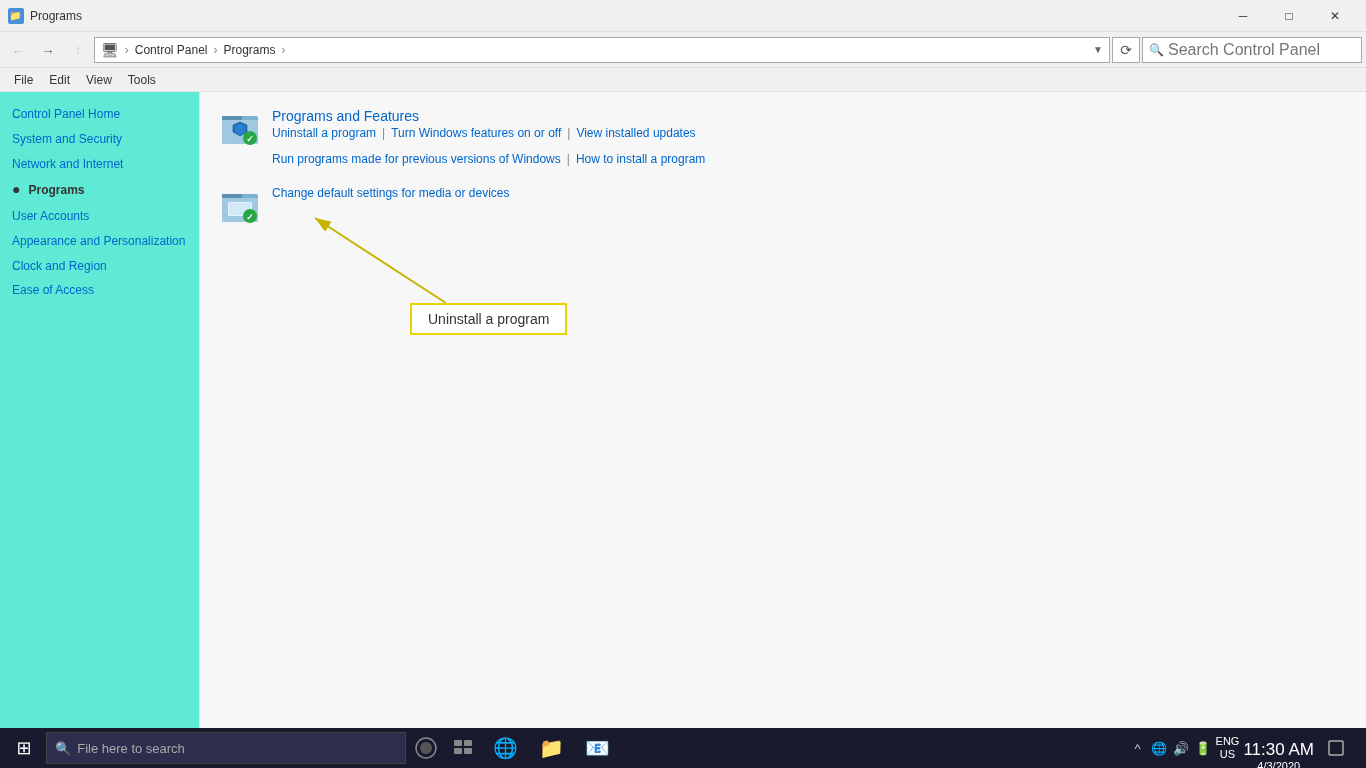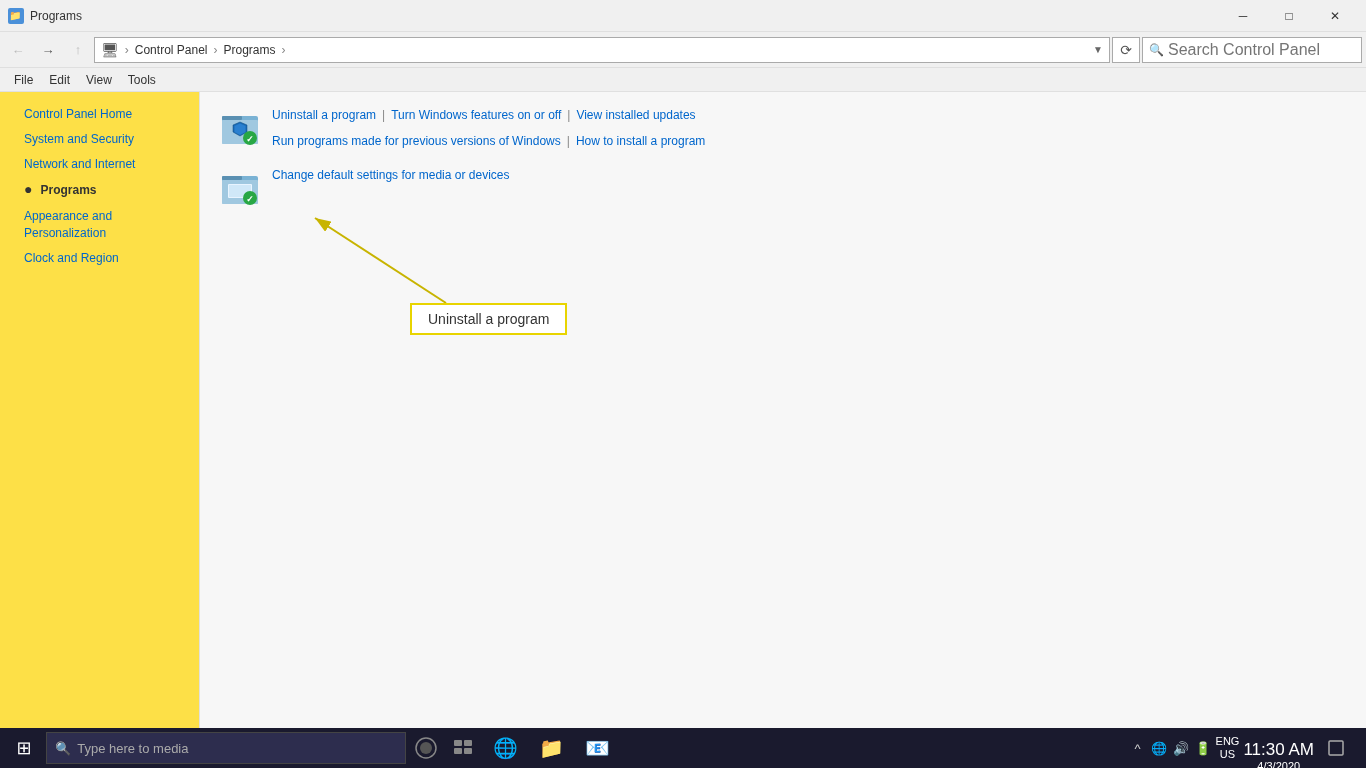--- a/index.html
+++ b/index.html
@@ -60,21 +60,21 @@
     }
 
     
     .main-container {
       display: flex; height: calc(768px - 32px - 36px - 24px - 40px);
       background: #f7f7f7;
     }
 
     
     .sidebar {
-      width: 200px; background: #fde047; padding: 10px 12px;
+      width: 200px; background: #5eead4; padding: 10px 0;
       border-right: 1px solid #e0e0e0; flex-shrink: 0;
     }
     .sidebar-item {
       padding: 4px 12px; cursor: pointer; color: #0066cc; font-size: 12px;
       display: flex; align-items: center; gap: 4px; line-height: 1.4;
     }
     .sidebar-item.active { color: #333; font-weight: 600; cursor: default; display: flex; align-items: center; }
     .bullet { color: #333; margin-right: 4px; font-size: 14px; }
 
     
@@ -208,24 +208,30 @@
       <span>System and Security</span>
     </div>
     <div class="sidebar-item">
       <span>Network and Internet</span>
     </div>
     <div class="sidebar-item active">
       <span class="bullet">●</span>
       <span>Programs</span>
     </div>
     <div class="sidebar-item">
+      <span>User Accounts</span>
+    </div>
+    <div class="sidebar-item">
       <span>Appearance and Personalization</span>
     </div>
     <div class="sidebar-item">
       <span>Clock and Region</span>
+    </div>
+    <div class="sidebar-item">
+      <span>Ease of Access</span>
     </div>
   </div>
 
   <div class="content-area">
     <div class="content-wrapper" style="position:relative;">
 
       <div class="section-item">
         <div class="section-icon">
 
           <svg width="40" height="40" viewBox="0 0 40 40">
@@ -234,20 +240,21 @@
             <rect x="2" y="12" width="36" height="24" rx="1" fill="#a0c8e0"></rect>
 
             <polygon points="20,14 27,17 27,24 20,28 13,24 13,17" fill="#1a6bb5" stroke="#0e4a80" stroke-width="0.5"></polygon>
             <polygon points="20,15.5 25.5,18 25.5,24 20,27 14.5,24 14.5,18" fill="#2a80d0"></polygon>
 
             <circle cx="30" cy="30" r="7" fill="#28a745"></circle>
             <text x="30" y="34" text-anchor="middle" fill="white" font-size="9" font-weight="bold">✓</text>
           </svg>
         </div>
         <div class="section-content">
+          <div class="section-title">Programs and Features</div>
           <div class="section-links">
             <span class="section-link">Uninstall a program</span>
             <span class="section-separator">|</span>
             <span class="section-link">Turn Windows features on or off</span>
             <span class="section-separator">|</span>
             <span class="section-link">View installed updates</span>
           </div>
           <div class="section-links" style="margin-top:12px;">
             <span class="section-link">Run programs made for previous versions of Windows</span>
             <span class="section-separator">|</span>
@@ -298,21 +305,21 @@
   </div>
 </div>
 
 <div class="taskbar">
   <button class="taskbar-start">
     <span class="start-icon">⊞</span>
   </button>
 
   <div class="taskbar-search">
     <span class="taskbar-search-icon">🔍</span>
-    <span class="taskbar-search-text">Type here to media</span>
+    <span class="taskbar-search-text">File here to search</span>
   </div>
 
   <div class="taskbar-cortana">
     <svg width="22" height="22" viewBox="0 0 22 22">
       <circle cx="11" cy="11" r="10" fill="none" stroke="#888" stroke-width="1.5"></circle>
       <circle cx="11" cy="11" r="6" fill="#555"></circle>
     </svg>
   </div>
 
   <div class="taskview-btn">

